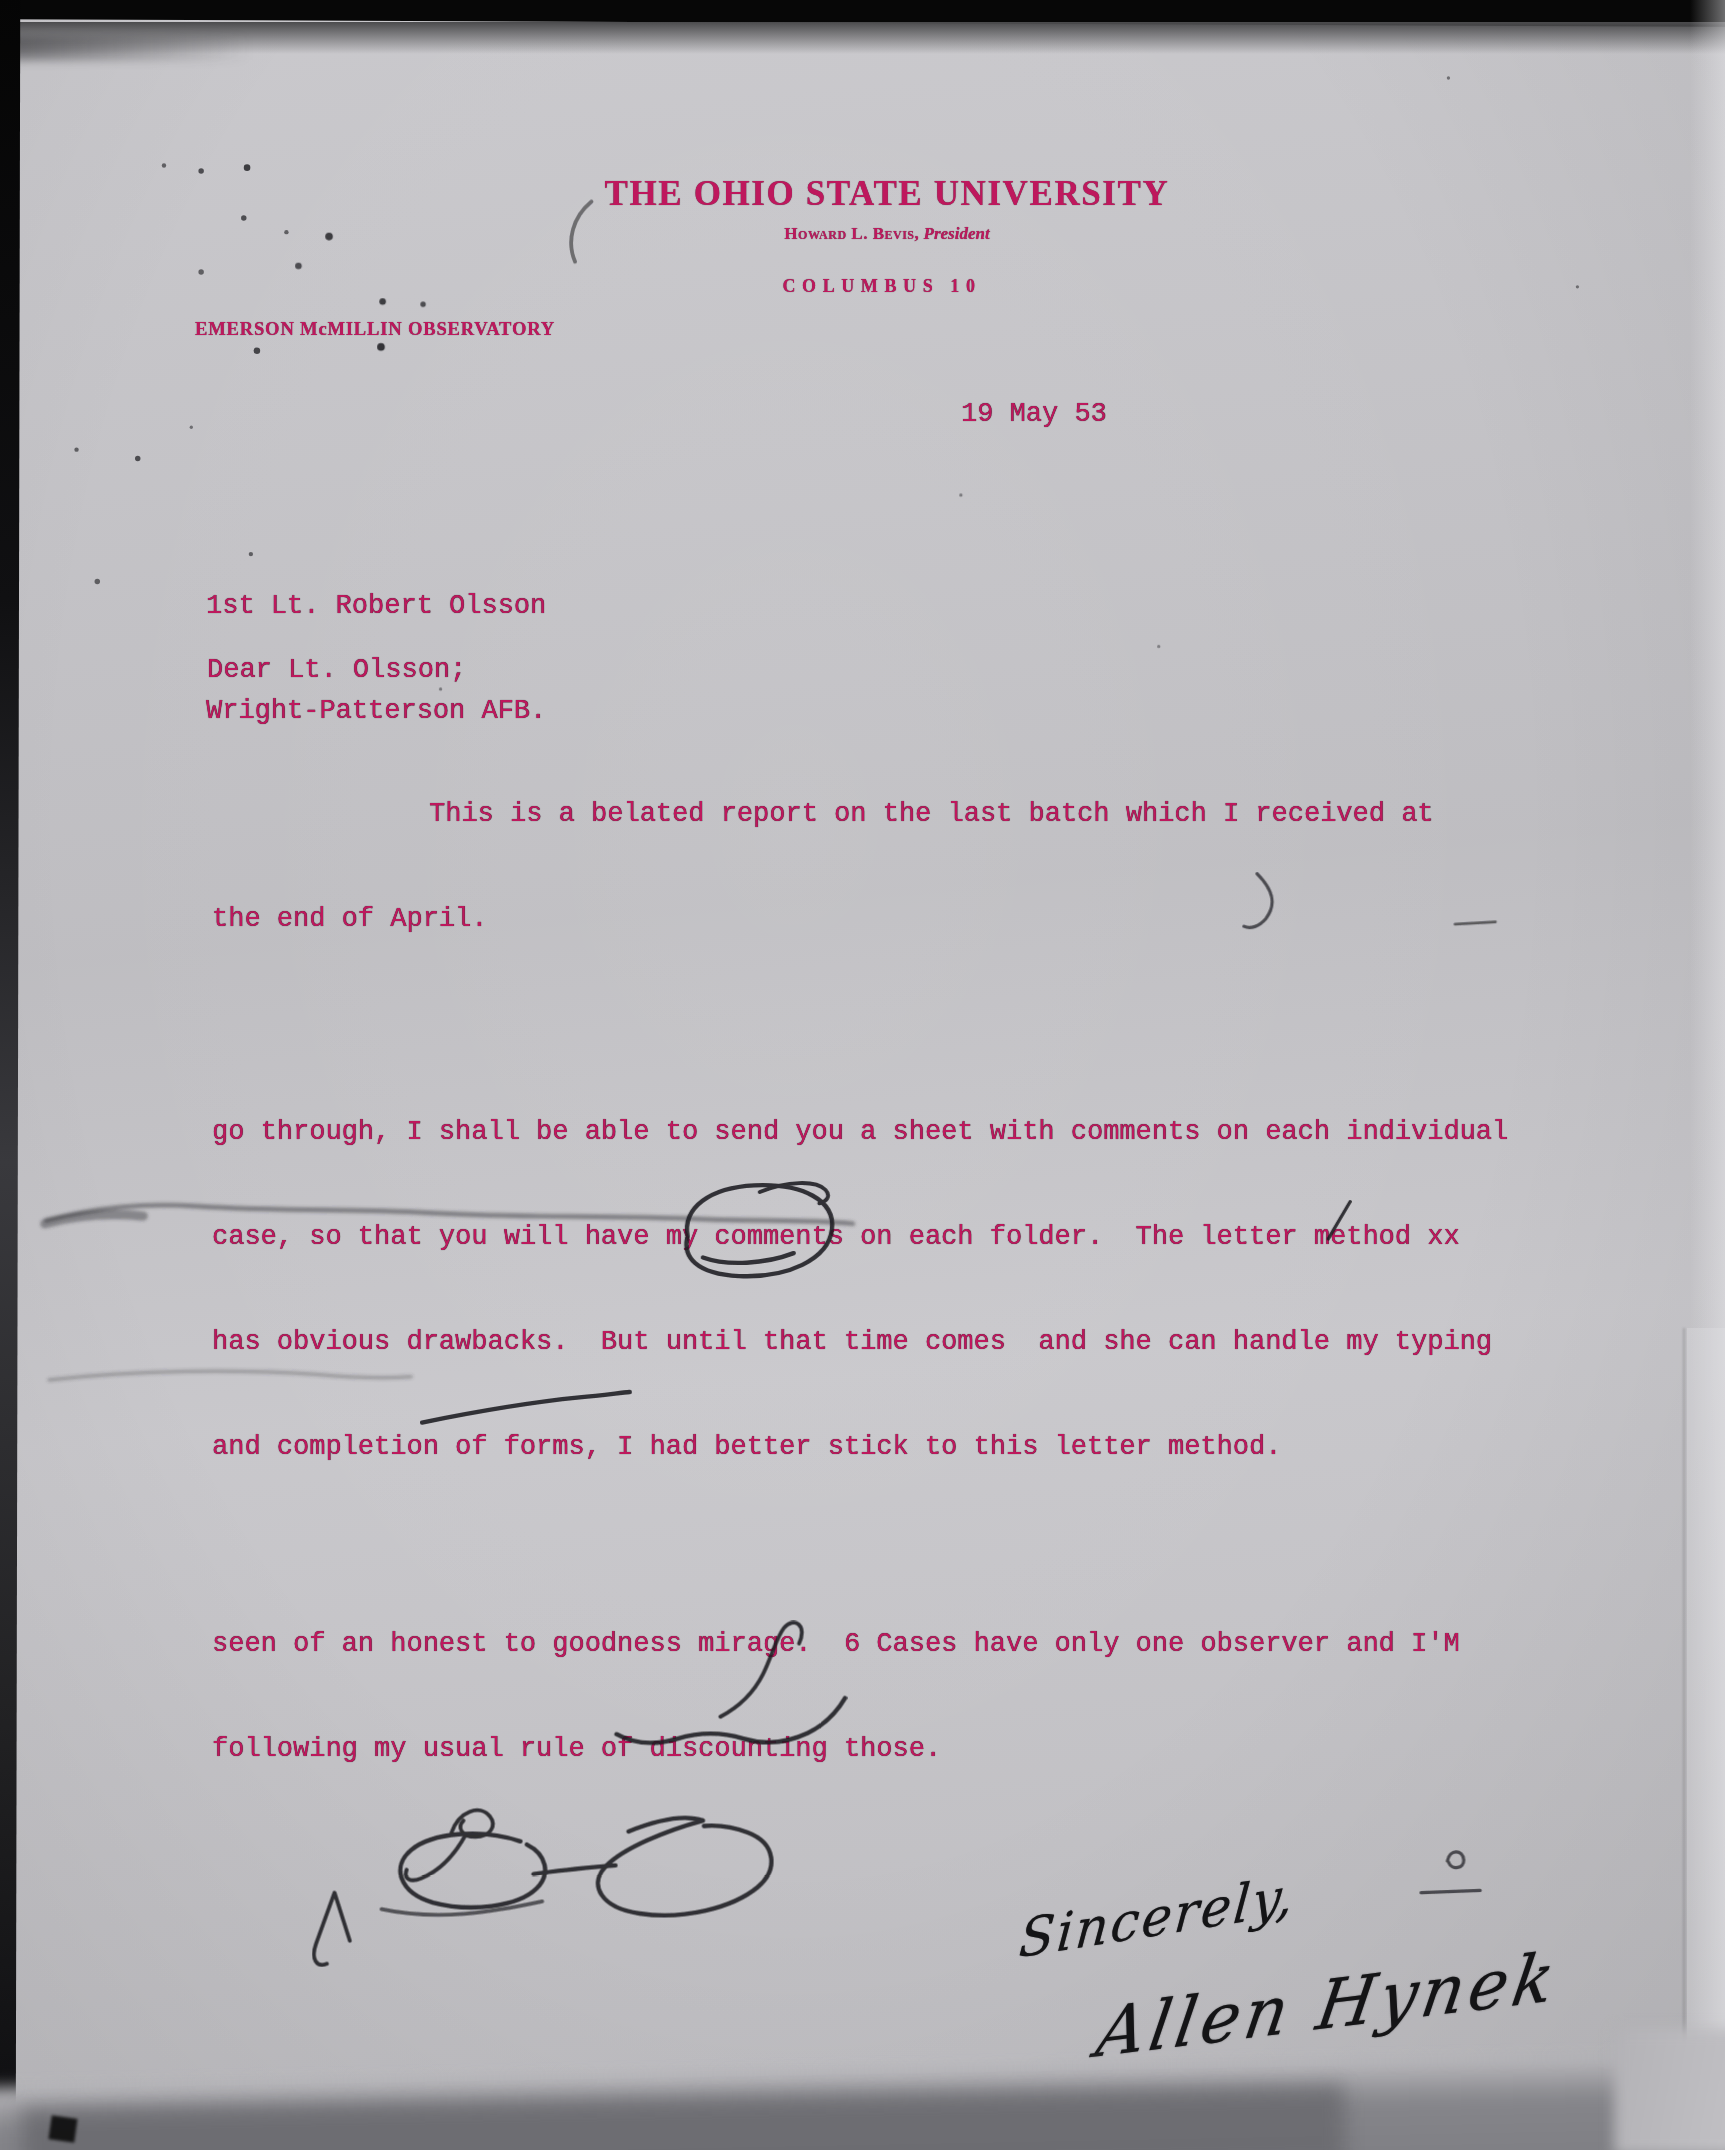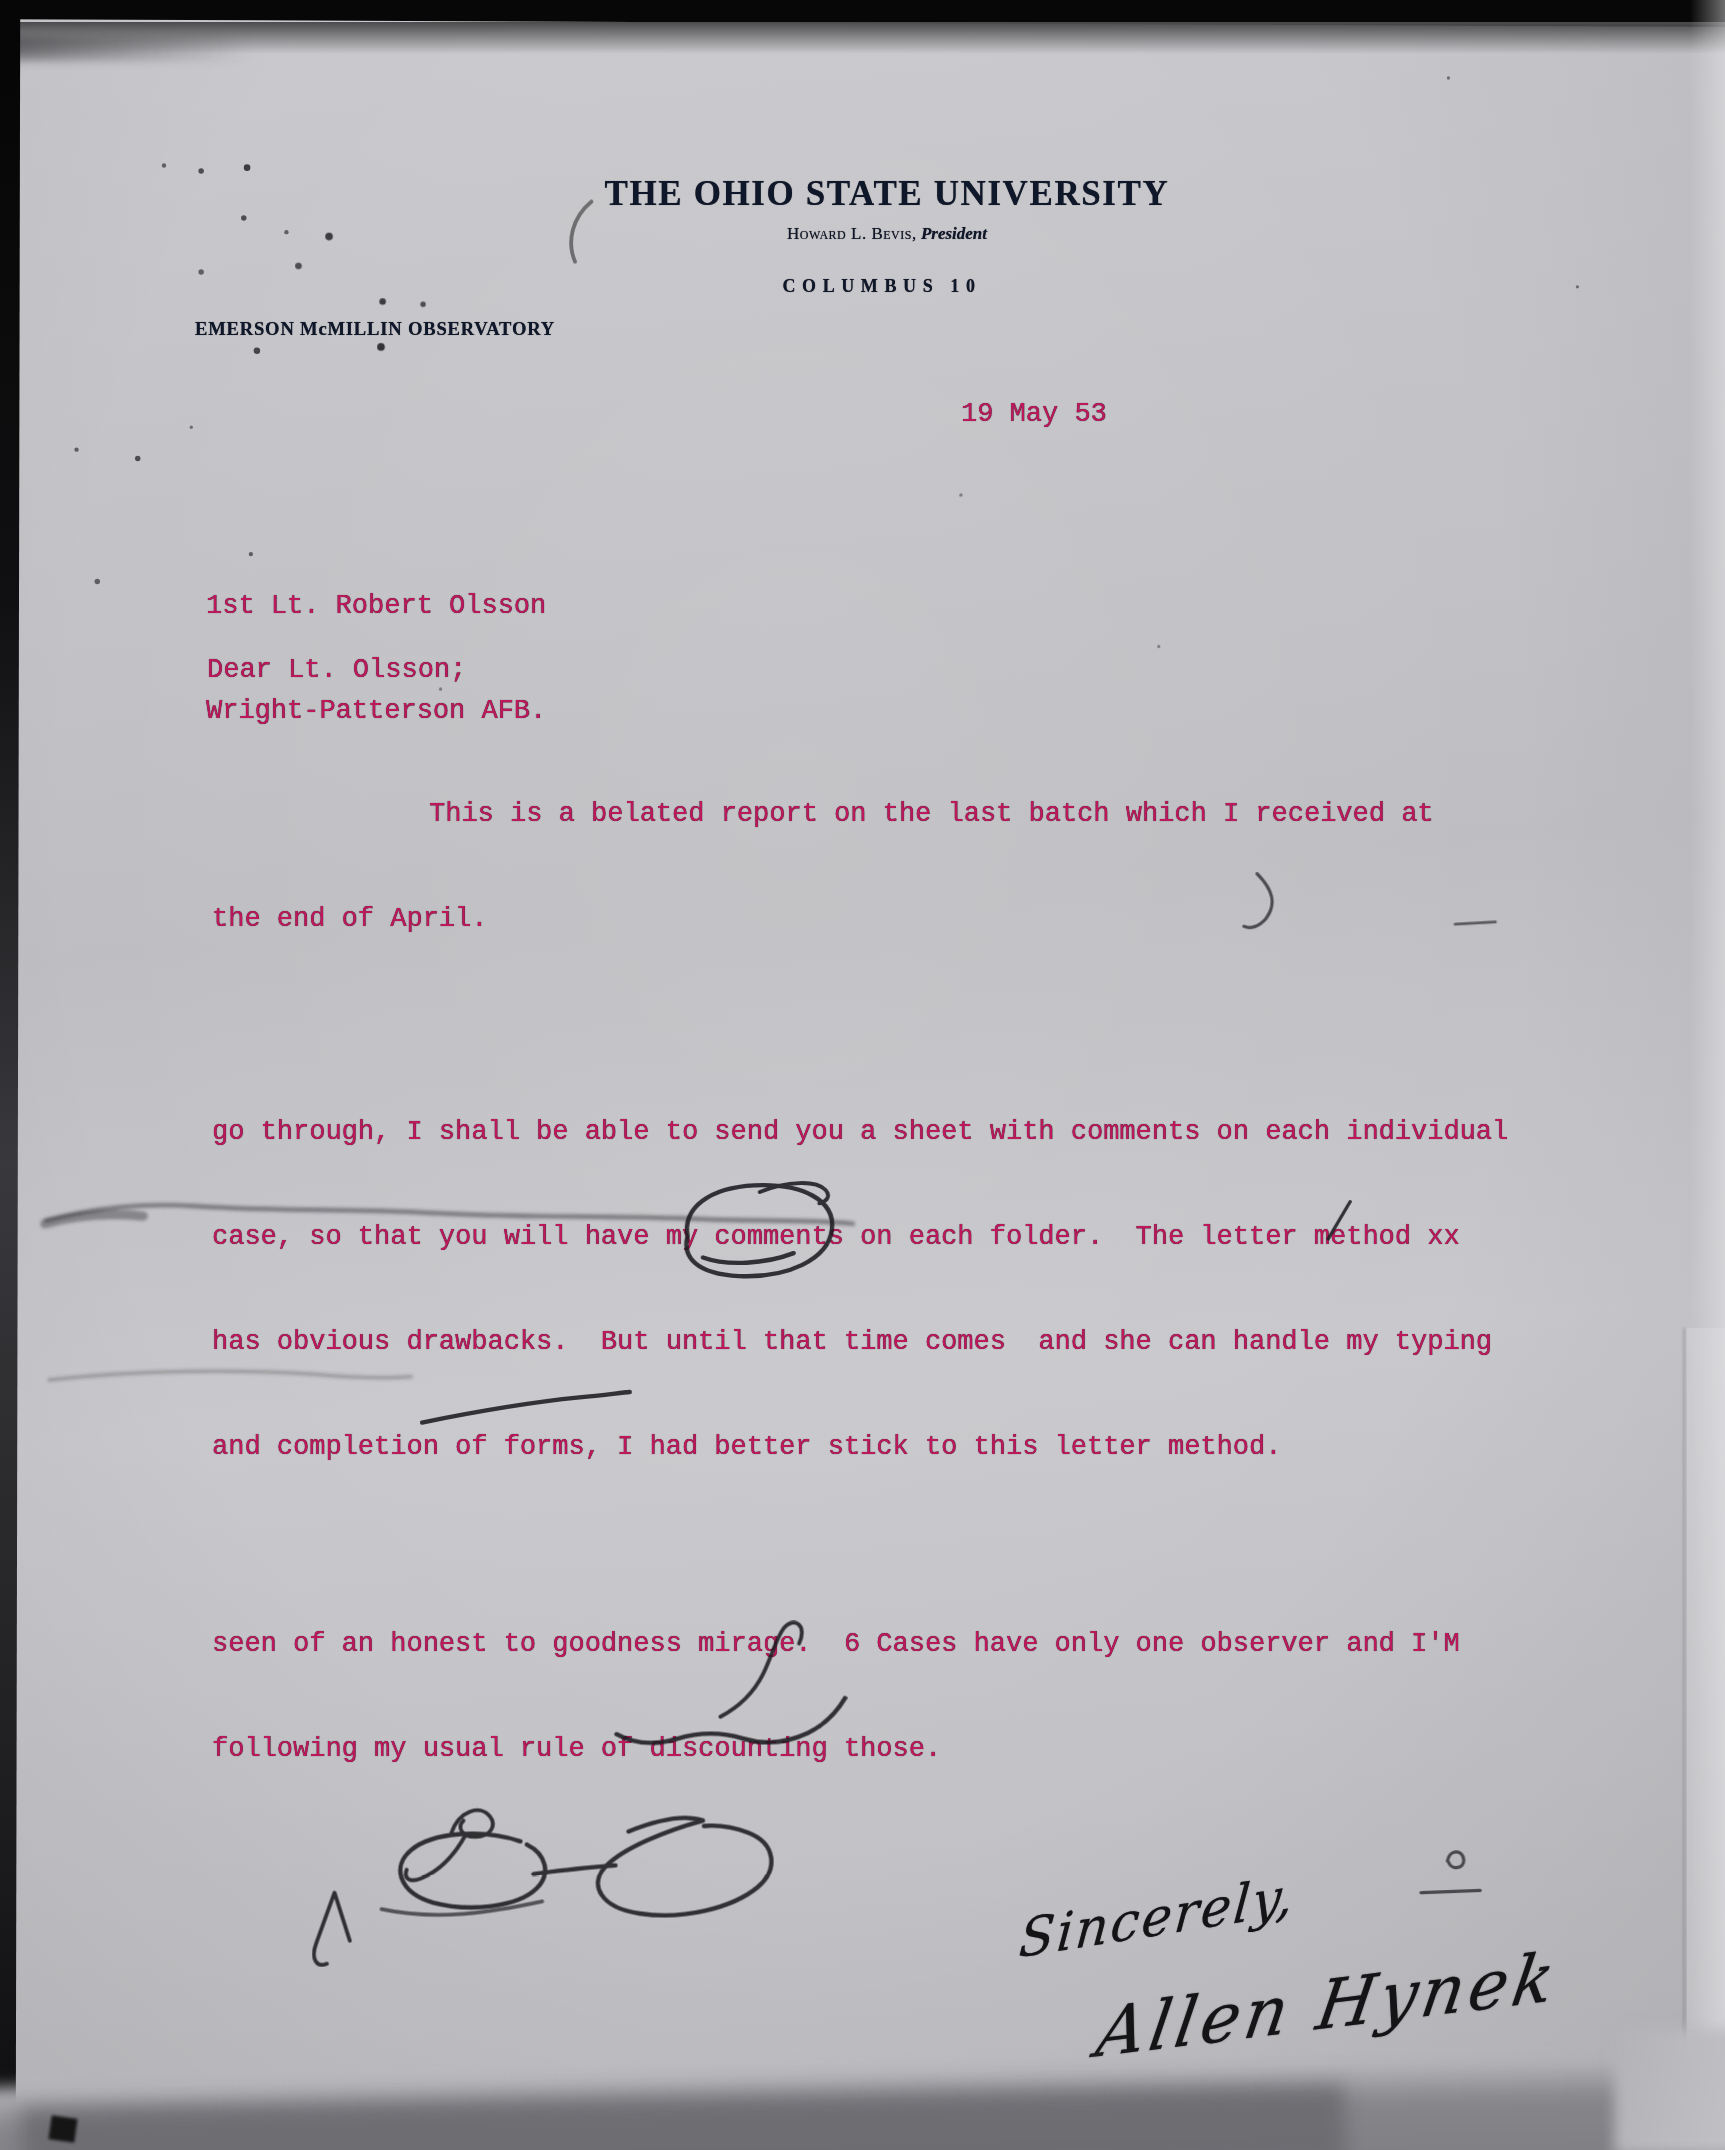--- a/index.html
+++ b/index.html
@@ -20,24 +20,24 @@
   .topleft-wedge{position:absolute;left:0;top:36px;width:251px;height:24px;background:linear-gradient(90deg,rgba(35,35,38,.55),rgba(35,35,38,0));filter:blur(4.9px);}
   .left-black{position:absolute;left:-5.5px;top:-6.6px;width:23px;height:2164px;background:linear-gradient(180deg,#050505 0%,#101012 28%,#39393d 54%,#232325 78%,#0d0d0f 100%);transform:rotate(.12deg);}
   .right-fade{position:absolute;right:0;top:0;width:35px;height:100%;background:linear-gradient(270deg,rgba(236,236,239,.45),rgba(236,236,239,0));}
   .right-crease{position:absolute;left:1683px;top:1328px;width:1.6px;height:727px;background:rgba(60,60,64,.22);filter:blur(1.1px);}
   .right-margin-light{position:absolute;left:1687px;top:1328px;width:38px;height:822px;background:rgba(230,230,233,.30);}
   .shadow-band{position:absolute;left:-33px;right:-33px;top:2071px;height:131px;background:linear-gradient(#b9b8bc,#85858a 32%,#7c7c81);transform:rotate(-1.1deg);filter:blur(7.7px);}
   .shadow-core{position:absolute;left:22px;top:2097px;width:1323px;height:82px;background:#68686d;opacity:.8;transform:rotate(-1deg);filter:blur(9.8px);}
   .corner-light{position:absolute;left:1614px;top:2029px;width:137px;height:126px;background:linear-gradient(100deg,#b3b2b6,#c3c2c6);filter:blur(6.6px);}
   .corner-notch{position:absolute;left:50px;top:2117px;width:26px;height:24px;background:#0c0c0c;opacity:.9;transform:rotate(8deg);filter:blur(1.6px);}
   
-  .lh{position:absolute;color:#0f172a;font-family:"Liberation Serif","DejaVu Serif",serif;white-space:nowrap;text-shadow:0 0 0.8px rgba(15,15,18,.75);}
+  .lh{position:absolute;color:#be185d;font-family:"Liberation Serif","DejaVu Serif",serif;white-space:nowrap;text-shadow:0 0 0.8px rgba(15,15,18,.75);}
   #lh-univ{top:174px;left:887px;transform:translateX(-50%);font-size:35px;font-weight:bold;letter-spacing:1.6px;}
   #lh-pres{top:224px;left:887px;transform:translateX(-50%);font-size:17px;}
-  #lh-pres .sc{font-variant:small-caps;letter-spacing:0.5px;font-weight:normal;}
+  #lh-pres .sc{font-variant:small-caps;letter-spacing:0.5px;font-weight:bold;}
   #lh-pres .it{font-style:italic;font-weight:bold;margin-top:47px;}
   #lh-city{top:276px;left:882px;transform:translateX(-50%);font-size:18px;font-weight:bold;letter-spacing:6.6px;}
   #lh-dept{top:318px;left:195px;font-size:18.6px;font-weight:bold;letter-spacing:0.8px;}
   
   .typed{color:#be185d;font-size:27px;line-height:35px;white-space:pre;text-shadow:0 0 0.9px rgba(16,16,20,.85),0.3px 0.3px 0.5px rgba(16,16,20,.45);}
   #date{position:absolute;left:961px;top:397px;}
   #recipient{position:absolute;left:206px;top:519px;}
   #salutation{position:absolute;left:207px;top:653px;}
   #typed-body{position:absolute;left:212px;top:727px;width:1498px;}
   .tline{height:35px;}

